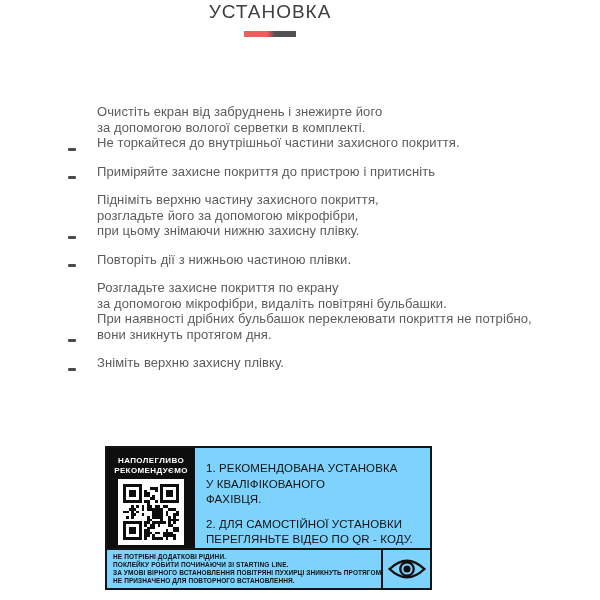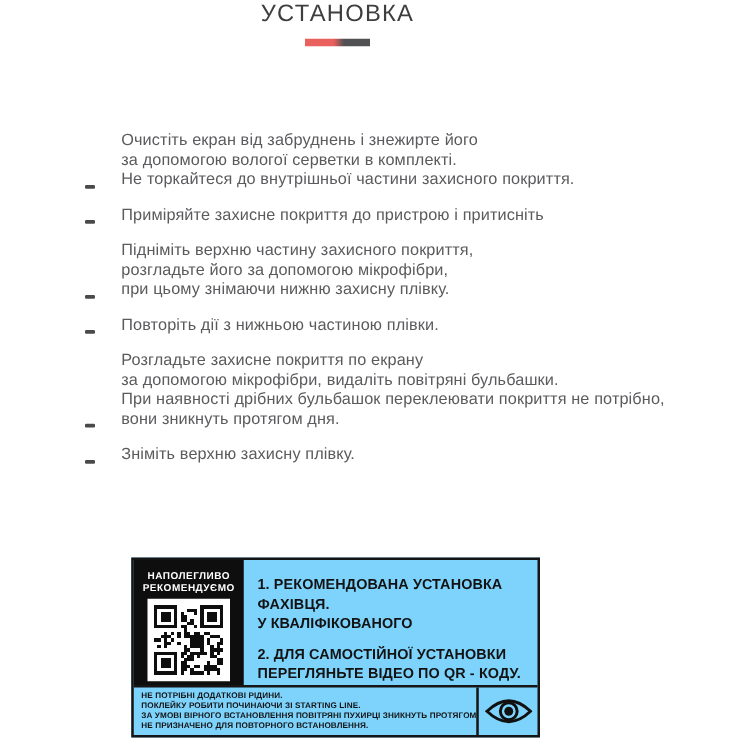--- a/index.html
+++ b/index.html
@@ -34,21 +34,21 @@
   .badge-cell{
     flex:none;width:88px;background:#0e0e0f;color:#ffffff;
     display:flex;flex-direction:column;align-items:center;
   }
   .badge-text{
     margin-top:8px;text-align:center;font-size:8px;font-weight:bold;
     line-height:10px;letter-spacing:0.4px;
   }
   .qr-wrap{margin-top:3px;width:66px;height:66px;background:#ffffff;}
   .rec-text{flex:1;padding:13px 4px 0 11px;color:#121212;}
-  .rec-item{font-size:11.5px;font-weight:bold;line-height:15.5px;letter-spacing:0.1px;}
+  .rec-item{font-size:11.5px;font-weight:normal;line-height:15.5px;letter-spacing:0.1px;}
   .rec-item + .rec-item{margin-top:9px;}
   .row-bottom{flex:none;height:40px;border-top:2px solid #151515;display:flex;box-sizing:border-box;}
   .fine-print{
     flex:1;padding:3px 2px 0 6px;font-size:6.5px;font-weight:600;
     line-height:8px;color:#121212;letter-spacing:0.1px;white-space:nowrap;overflow:hidden;
   }
   .eye-cell{
     flex:none;width:49px;border-left:2px solid #151515;box-sizing:border-box;
     display:flex;align-items:center;justify-content:center;
   }
@@ -248,22 +248,22 @@
               <rect x="18" y="4" width="3" height="3" fill="#0e0e0f"></rect>
               <rect x="2" y="16" width="7" height="7" fill="#0e0e0f"></rect>
               <rect x="3" y="17" width="5" height="5" fill="#ffffff"></rect>
               <rect x="4" y="18" width="3" height="3" fill="#0e0e0f"></rect>
             </svg>
         </div>
       </div>
       <div class="rec-text" id="recItems">
           <div class="rec-item">
             <div>1. РЕКОМЕНДОВАНА УСТАНОВКА</div>
+            <div>У КВАЛІФІКОВАНОГО</div>
             <div>ФАХІВЦЯ.</div>
-            <div>У КВАЛІФІКОВАНОГО</div>
           </div>
           <div class="rec-item">
             <div>2. ДЛЯ САМОСТІЙНОЇ УСТАНОВКИ</div>
             <div>ПЕРЕГЛЯНЬТЕ ВІДЕО ПО QR - КОДУ.</div>
           </div>
         </div>
     </div>
     <div class="row-bottom">
       <div class="fine-print" id="finePrint">
           <div>НЕ ПОТРІБНІ ДОДАТКОВІ РІДИНИ.</div>

